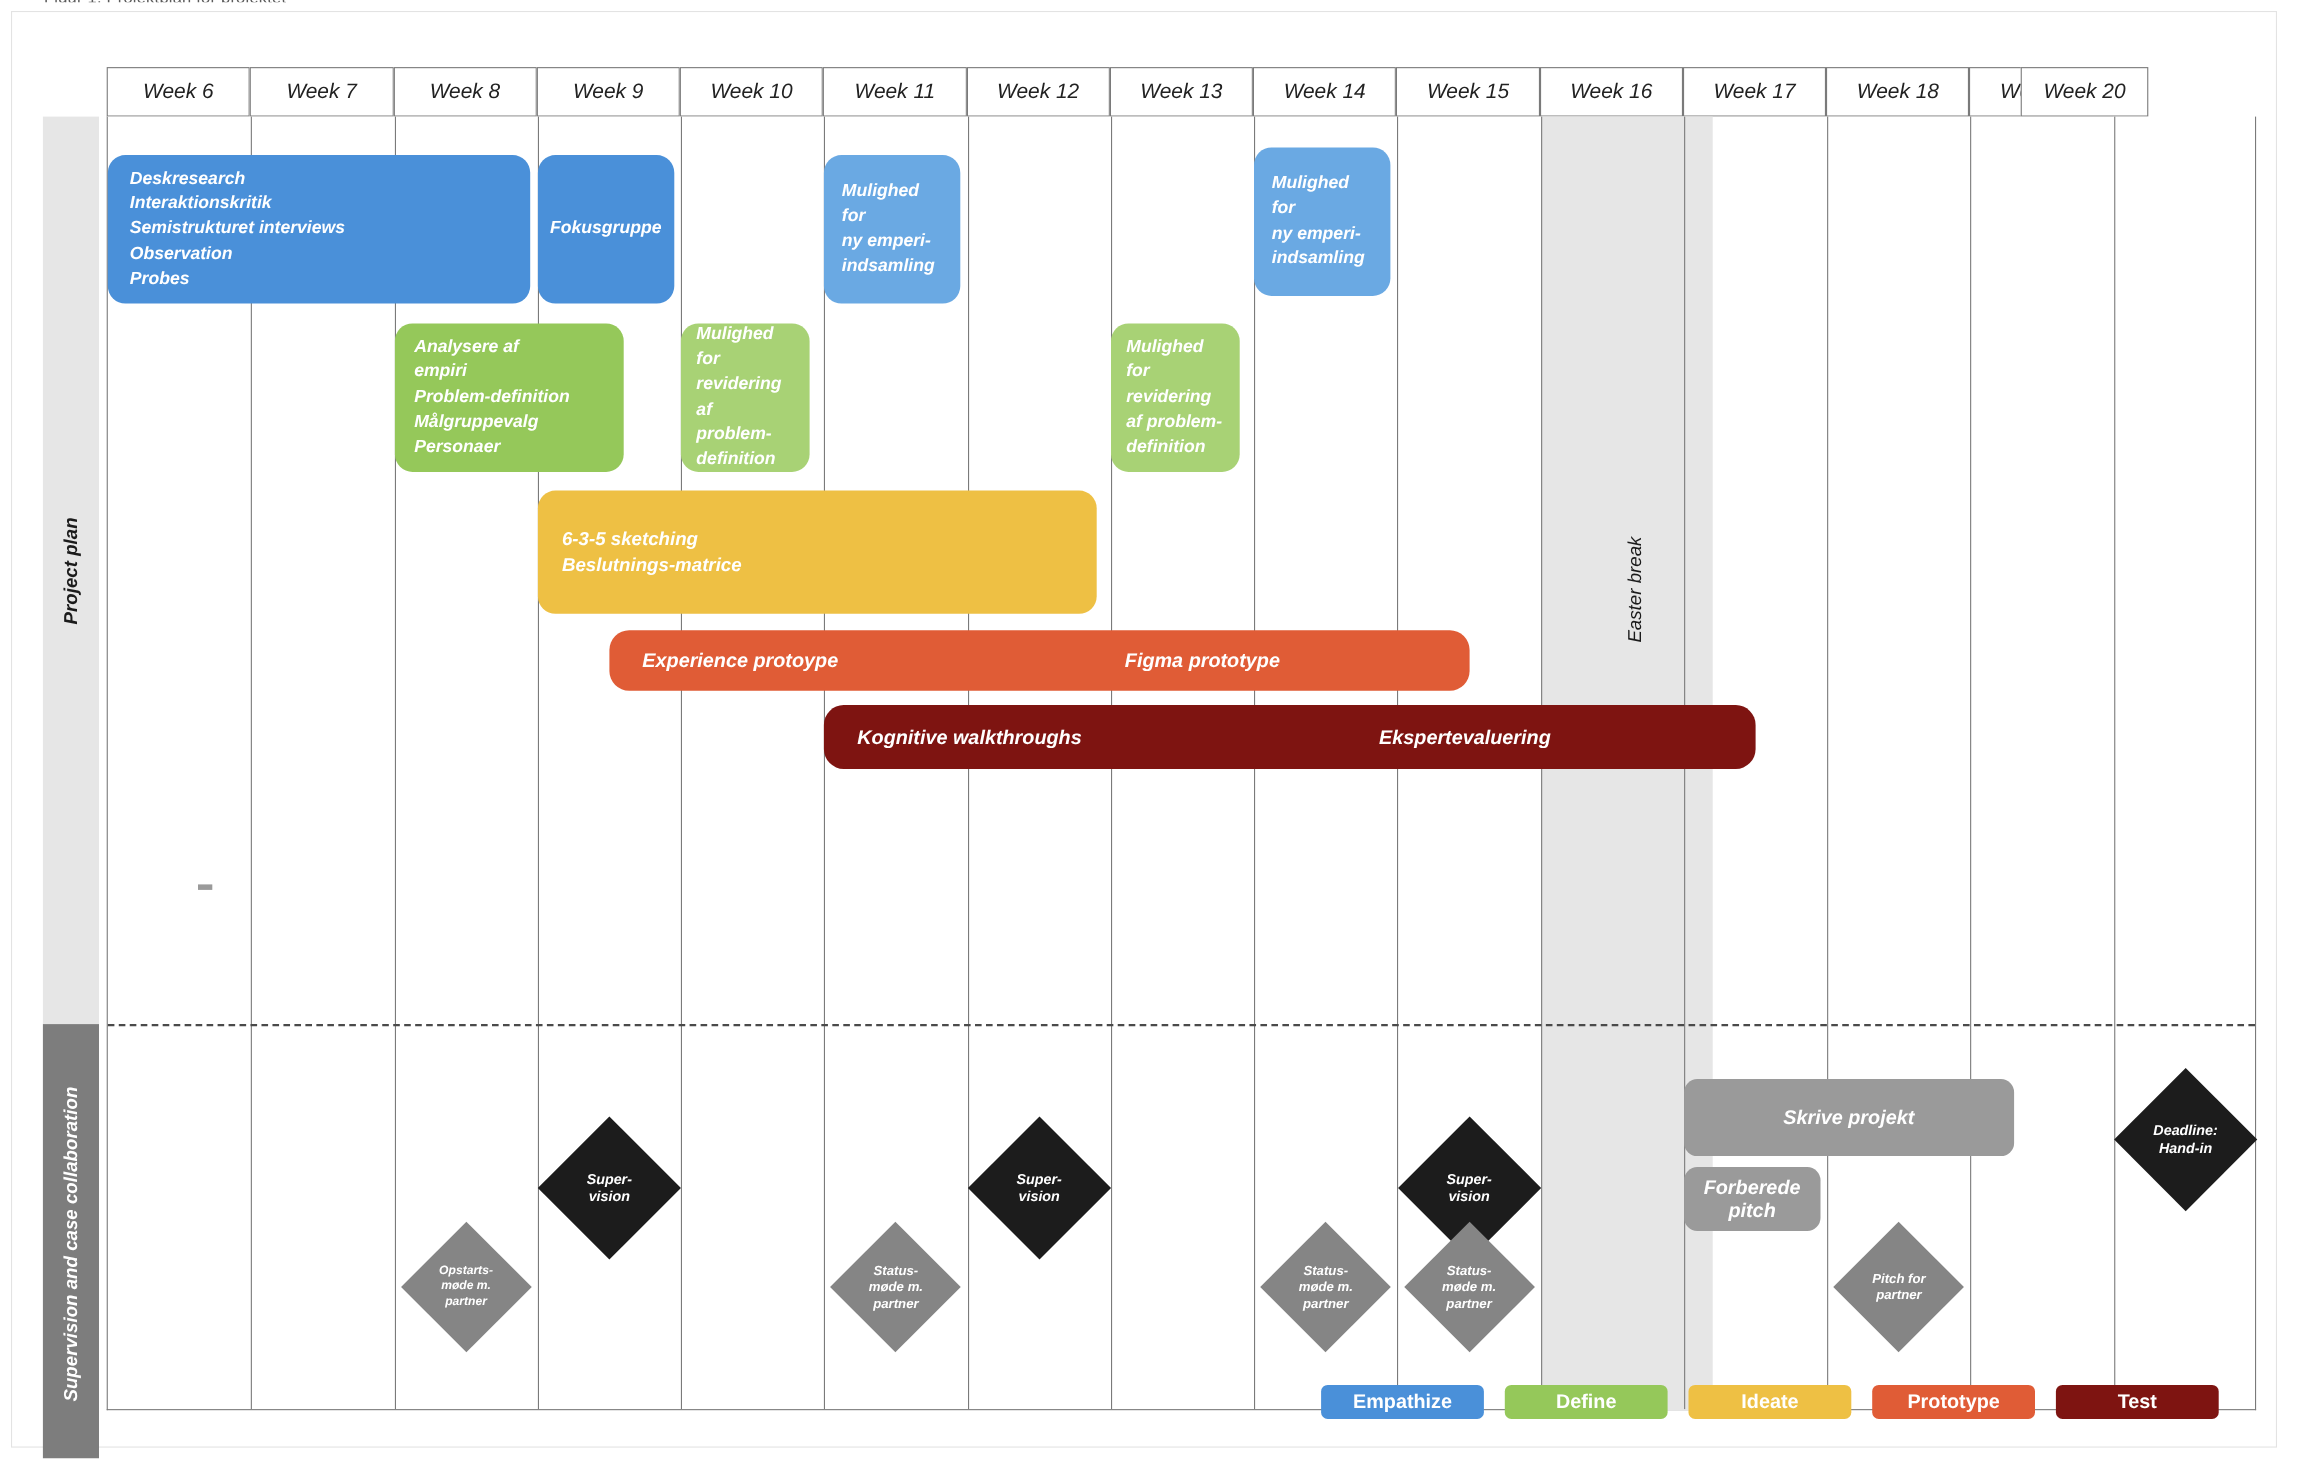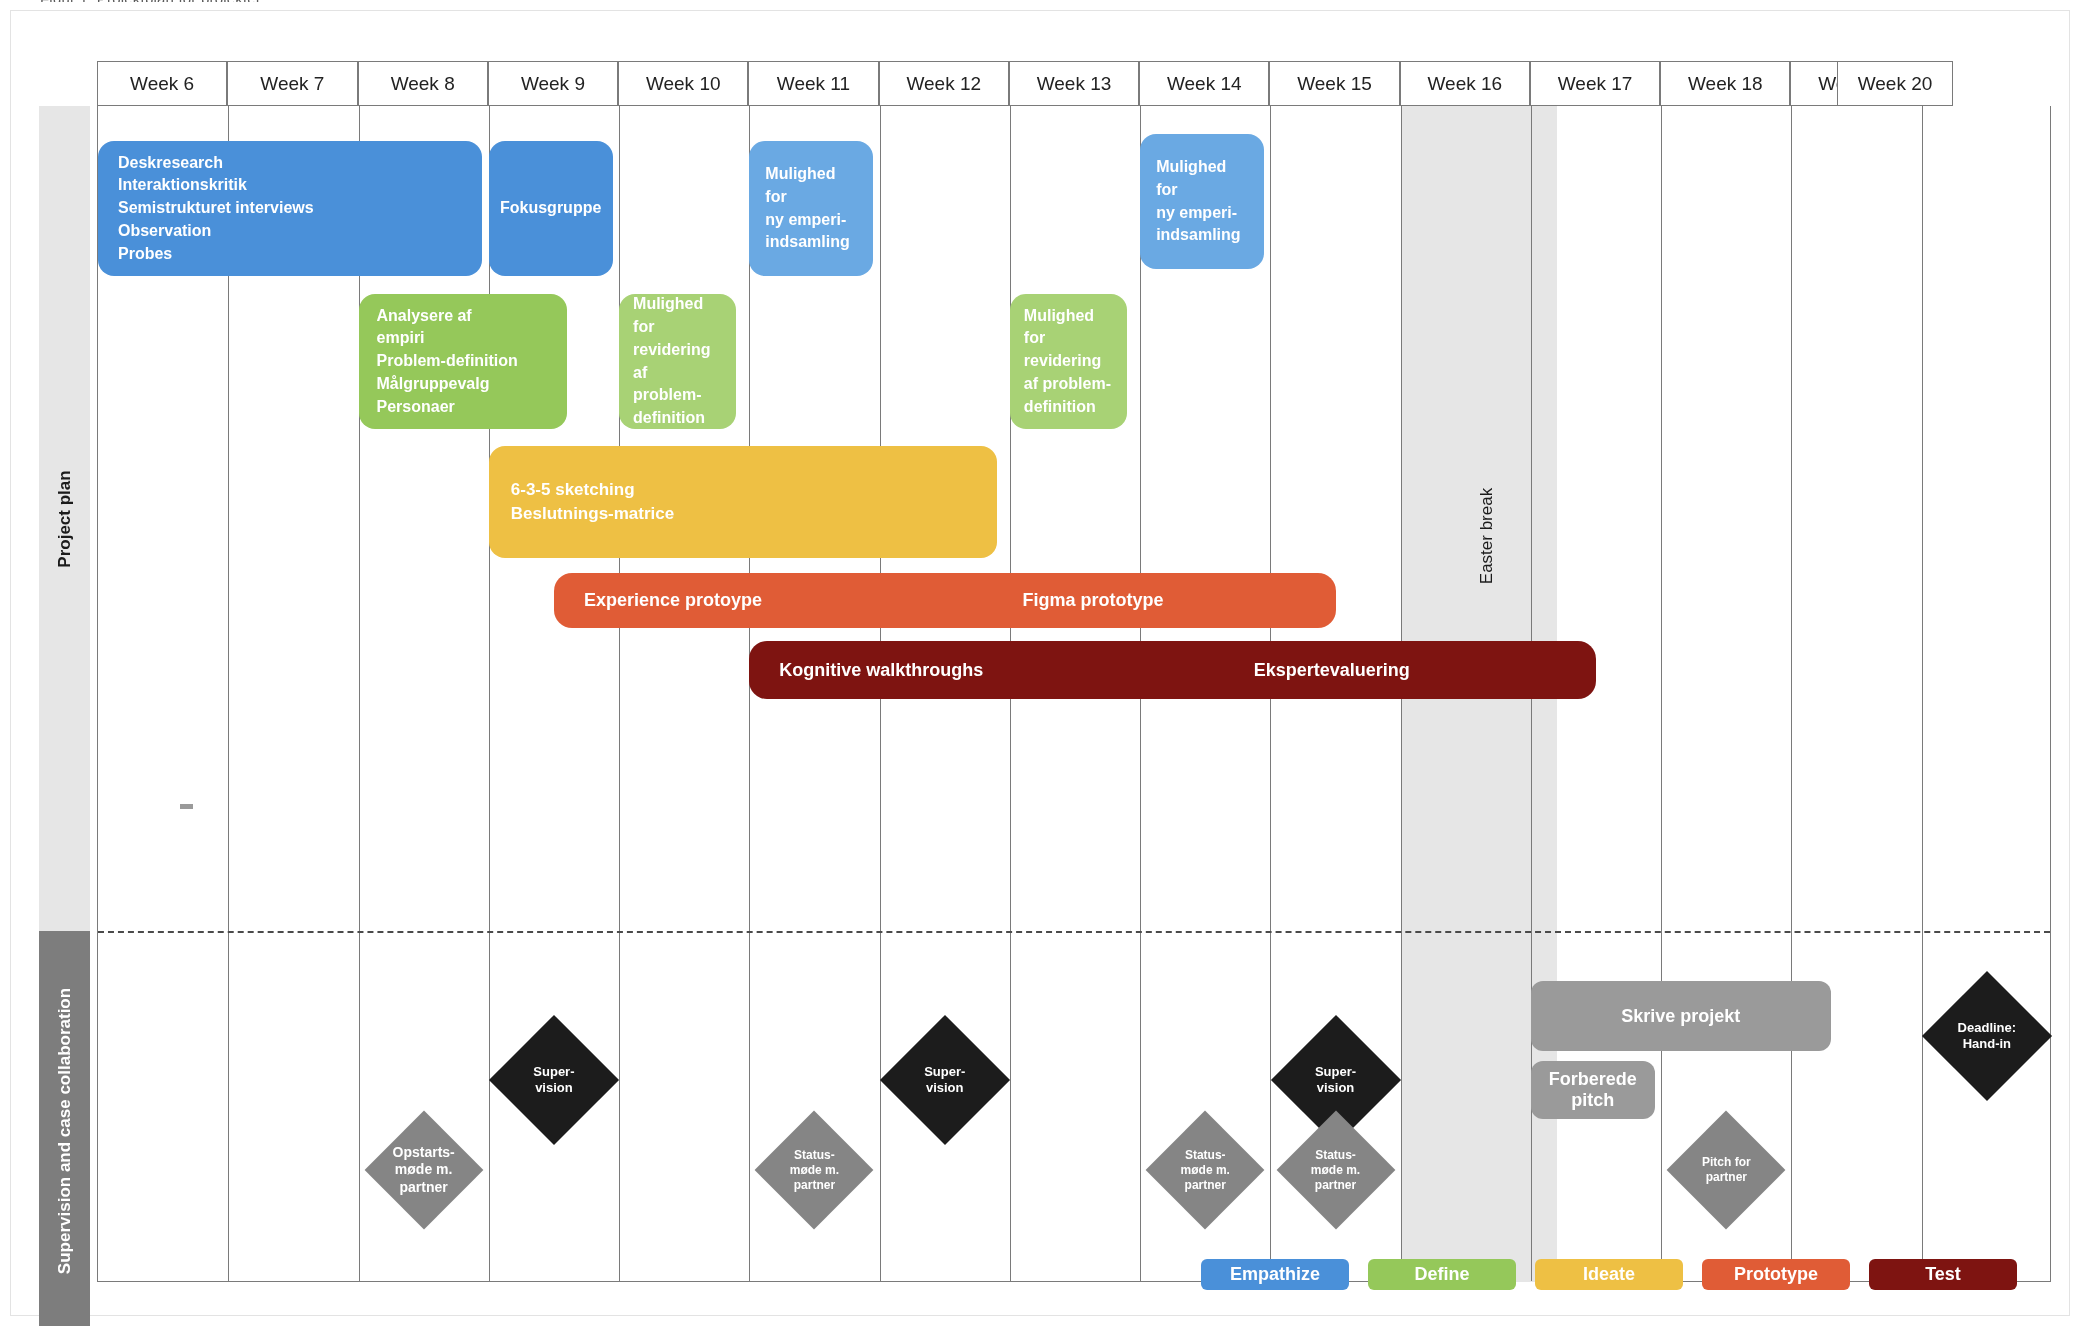--- a/index.html
+++ b/index.html
@@ -8,21 +8,21 @@
 
   
   .card{position:absolute;left:10px;top:10px;width:2060px;height:1306px;
         border:1px solid #e3e3e3;background:#fff;box-sizing:border-box;}
 
   
   .cropped-title{position:absolute;left:40px;top:-10px;font-size:15px;color:#5b5b5b;
         white-space:nowrap;overflow:hidden;height:12px;letter-spacing:.2px;}
 
   
-  .chart{position:absolute;left:28px;top:50px;width:2012px;height:1180px;}
+  .chart{position:absolute;left:28px;top:50px;width:2012px;height:1180px;font-style:italic;}
 
   .hdr{position:absolute;left:58px;top:0px;height:45px;}
   .hdr .cell{position:absolute;top:0;height:45px;border:1px solid #7a7a7a;
         box-sizing:border-box;display:flex;align-items:center;justify-content:center;
         font-size:19px;color:#222;background:#fff;}
 
   .body{position:absolute;left:0px;top:45px;width:2012px;height:1176px;}
 
   .sidebar-top{position:absolute;left:0;top:0;width:51px;height:825px;background:#e6e6e6;}
   .sidebar-bot{position:absolute;left:0;top:825px;width:51px;height:400px;background:#7d7d7d;}
@@ -198,21 +198,21 @@
             </div>
             <div class="dia" style="width: 92px; height: 92px; left: 1842.87px; top: 884px;">
               <div class="shape" style="background: rgb(28, 28, 28);"></div>
               <div class="txt" style="font-size: 13px;">
                 <div>Deadline:</div>
                 <div>Hand-in</div>
               </div>
             </div>
             <div class="dia" style="width: 84px; height: 84px; left: 283.667px; top: 1022px;">
               <div class="shape" style="background: rgb(133, 133, 133);"></div>
-              <div class="txt" style="font-size: 14px;">
+              <div class="txt" style="font-size: 11px;">
                 <div>Opstarts-</div>
                 <div>møde m.</div>
                 <div>partner</div>
               </div>
             </div>
             <div class="dia" style="width: 84px; height: 84px; left: 674.467px; top: 1022px;">
               <div class="shape" style="background: rgb(133, 133, 133);"></div>
               <div class="txt" style="font-size: 12px;">
                 <div>Status-</div>
                 <div>møde m.</div>

